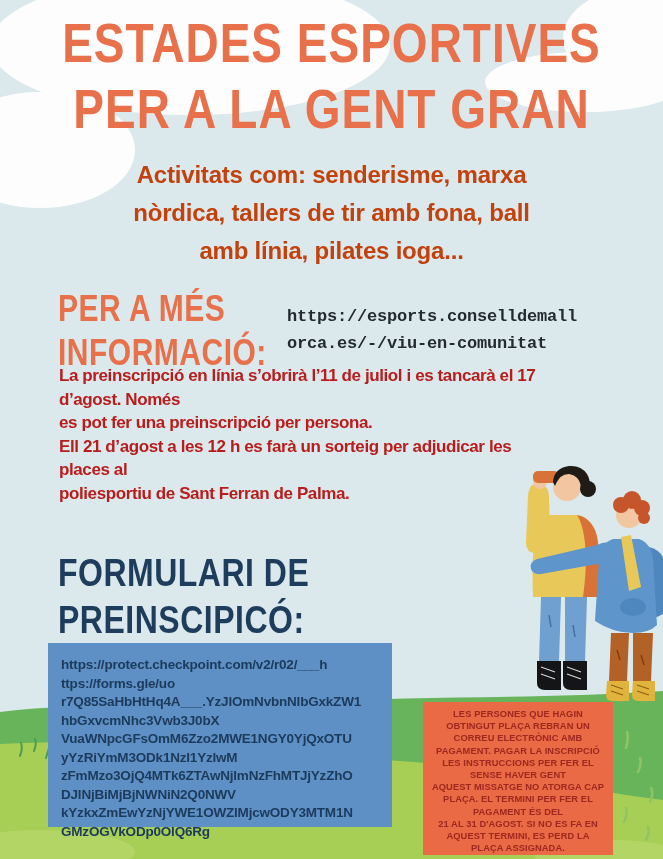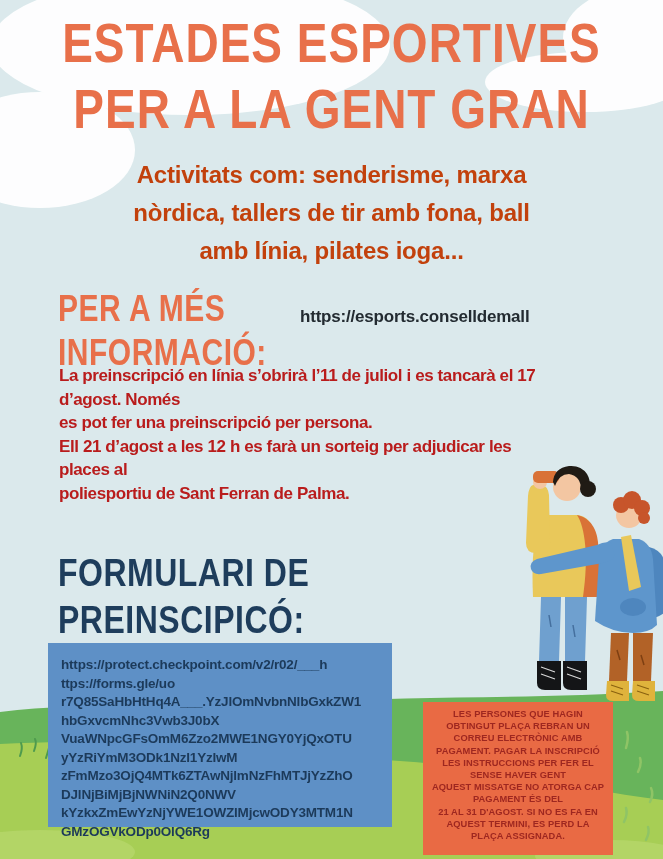--- a/index.html
+++ b/index.html
@@ -20,23 +20,24 @@
     top:156px; left:0; width:663px; text-align:center;
     color:#c2410c; font-size:24px; line-height:38px; font-weight:600;
     letter-spacing:-0.2px;
   }
   .info-heading {
     top:286px; left:58px;
     color:#E8704A; font-size:30px; line-height:37px; font-weight:800;
     letter-spacing:0.5px; transform:scaleY(1.2); transform-origin:top left;
   }
   .info-url {
-    top:303px; left:300px;
+    top:303px; left:287px;
     color:#232B31; font-size:17px; line-height:27px; font-weight:700;
     letter-spacing:-0.2px;
+    font-family:Liberation Mono, monospace;
   }
   .body-text {
     top:364px; left:59px; width:602px;
     color:#b91c1c; font-size:17px; line-height:23.5px; font-weight:700;
     letter-spacing:-0.4px;
   }
   .form-heading {
     top:550px; left:58px;
     color:#1E3D5C; font-size:32px; line-height:39px; font-weight:800;
     letter-spacing:0.5px; transform:scaleY(1.2); transform-origin:top left;
@@ -147,20 +148,21 @@
     <div>nòrdica, tallers de tir amb fona, ball</div>
     <div>amb línia, pilates ioga...</div>
   </div>
 
   <div class="layer info-heading">
     <div>PER A MÉS</div>
     <div>INFORMACIÓ:</div>
   </div>
   <div class="layer info-url">
     <div>https://esports.conselldemall</div>
+    <div>orca.es/-/viu-en-comunitat</div>
   </div>
 
   <div class="layer body-text">
     <div>La preinscripció en línia s’obrirà l’11 de juliol i es tancarà el 17</div>
     <div>d’agost. Només</div>
     <div>es pot fer una preinscripció per persona.</div>
     <div>Ell 21 d’agost a les 12 h es farà un sorteig per adjudicar les</div>
     <div>places al</div>
     <div>poliesportiu de Sant Ferran de Palma.</div>
   </div>
@@ -184,19 +186,20 @@
   </div>
 
   <div class="layer notice-box">
     <div>LES PERSONES QUE HAGIN</div>
     <div>OBTINGUT PLAÇA REBRAN UN</div>
     <div>CORREU ELECTRÒNIC AMB</div>
     <div>PAGAMENT. PAGAR LA INSCRIPCIÓ</div>
     <div>LES INSTRUCCIONS PER FER EL</div>
     <div>SENSE HAVER GENT</div>
     <div>AQUEST MISSATGE NO ATORGA CAP</div>
+    <div>PLAÇA. EL TERMINI PER FER EL</div>
     <div>PAGAMENT ÉS DEL</div>
     <div>21 AL 31 D'AGOST. SI NO ES FA EN</div>
     <div>AQUEST TERMINI, ES PERD LA</div>
     <div>PLAÇA ASSIGNADA.</div>
   </div>
 
 </div>
 
 </body></html>

